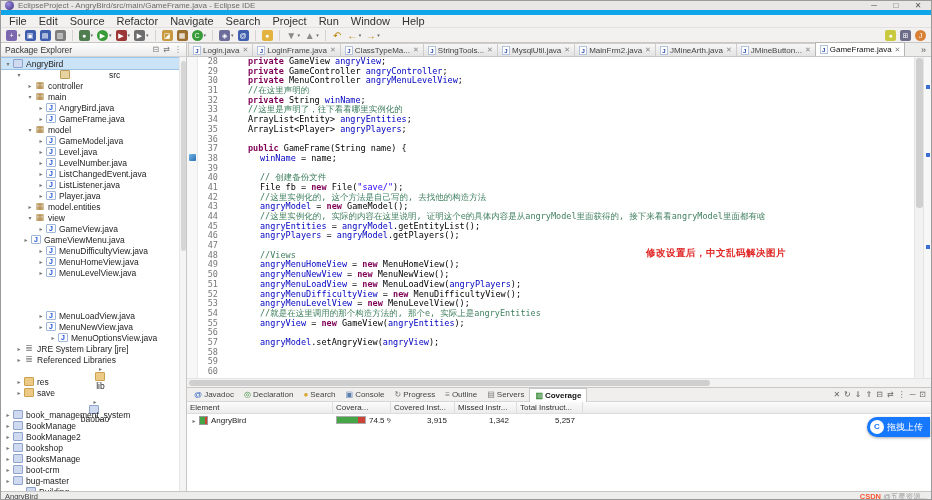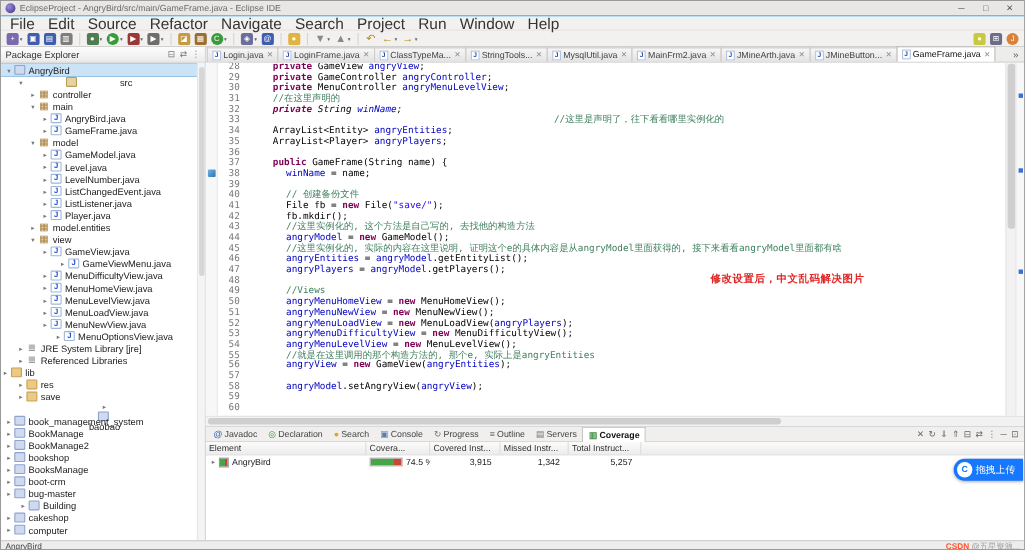--- a/index.html
+++ b/index.html
@@ -1,24 +1,24 @@
 <!DOCTYPE html>
 <html><head>
 <meta charset="utf-8">
 <style>
   *{box-sizing:border-box;margin:0;padding:0}
   body{width:932px;height:500px;overflow:hidden;position:relative;background:#fff;
        font-family:"Liberation Sans",sans-serif;font-size:9px;color:#222;border:1px solid #9a9a9a}
   
-  .titlebar{height:14px;background:#e9e7e6;border-bottom:1px solid #0ea5e9;display:flex;align-items:center;gap:4px;padding:0 4px}
+  .titlebar{height:14px;background:#e9e7e6;border-bottom:5px solid #0ea5e9;display:flex;align-items:center;gap:4px;padding:0 4px}
   .ecl-logo{width:9px;height:9px;border-radius:50%;background:radial-gradient(circle at 35% 35%,#9c8de0,#3b2d7a);flex:none}
   .title-text{font-size:8px;color:#6b6b6b;flex:1;white-space:nowrap;overflow:hidden}
   .wc{width:18px;text-align:center;color:#555;font-size:8px;line-height:13px}
   .menubar{height:13px;background:#f2f1f0;border-bottom:1px solid #e3e1e0;display:flex;align-items:center;padding-left:2px}
-  .mi{padding:0 6px;font-size:14px;color:#333;line-height:12px}
+  .mi{padding:0 6px;font-size:11px;color:#333;line-height:12px}
   .toolbar{height:15px;background:#f2f1f0;border-bottom:1px solid #c9c7c5;display:flex;align-items:center;justify-content:space-between;padding:0 4px}
   #toolbar-left,#toolbar-right{display:flex;align-items:center;gap:2px}
   .tbtn{display:flex;align-items:center;height:13px;padding:0 1px}
   .tico{width:11px;height:11px;border-radius:2px;font-size:7px;line-height:11px;text-align:center;color:#fff;display:inline-block}
   .tico.round{border-radius:50%}
   .tico.flat{background:none !important;font-size:10px;line-height:11px}
   .ddarrow{font-size:5px;color:#666;margin-left:1px}
   .tsep{width:1px;height:11px;background:#d5d3d1;margin:0 3px}
   
   .main{display:flex;height:448px}
@@ -290,41 +290,41 @@
         <div class="trow" style="padding-left: 25px;">
           <span class="arrow">▾</span>
           <span class="ticn pkg">▦</span>
           <span class="tlabel">view</span>
         </div>
         <div class="trow" style="padding-left: 36px;">
           <span class="arrow">▸</span>
           <span class="ticn java">J</span>
           <span class="tlabel">GameView.java</span>
         </div>
-        <div class="trow" style="padding-left: 52px;">
+        <div class="trow" style="padding-left: 21px;">
           <span class="arrow">▸</span>
           <span class="ticn java">J</span>
           <span class="tlabel">GameViewMenu.java</span>
         </div>
         <div class="trow" style="padding-left: 36px;">
           <span class="arrow">▸</span>
           <span class="ticn java">J</span>
           <span class="tlabel">MenuDifficultyView.java</span>
         </div>
         <div class="trow" style="padding-left: 36px;">
           <span class="arrow">▸</span>
           <span class="ticn java">J</span>
           <span class="tlabel">MenuHomeView.java</span>
         </div>
         <div class="trow" style="padding-left: 36px;">
           <span class="arrow">▸</span>
           <span class="ticn java">J</span>
           <span class="tlabel">MenuLevelView.java</span>
         </div>
-        <div class="trow" style="padding-left: 36px;">
+        <div class="trow" style="padding-left: 36px; margin-top: 32px;">
           <span class="arrow">▸</span>
           <span class="ticn java">J</span>
           <span class="tlabel">MenuLoadView.java</span>
         </div>
         <div class="trow" style="padding-left: 36px;">
           <span class="arrow">▸</span>
           <span class="ticn java">J</span>
           <span class="tlabel">MenuNewView.java</span>
         </div>
         <div class="trow" style="padding-left: 48px;">
@@ -335,21 +335,21 @@
         <div class="trow" style="padding-left: 14px;">
           <span class="arrow">▸</span>
           <span class="ticn lib">≣</span>
           <span class="tlabel">JRE System Library [jre]</span>
         </div>
         <div class="trow" style="padding-left: 14px;">
           <span class="arrow">▸</span>
           <span class="ticn lib">≣</span>
           <span class="tlabel">Referenced Libraries</span>
         </div>
-        <div class="trow" style="">
+        <div class="trow" style="padding-left: 14px; flex-direction: column;">
           <span class="arrow">▸</span>
           <span class="ticn fold"></span>
           <span class="tlabel">lib</span>
         </div>
         <div class="trow" style="padding-left: 14px;">
           <span class="arrow">▸</span>
           <span class="ticn fold"></span>
           <span class="tlabel">res</span>
         </div>
         <div class="trow" style="padding-left: 14px;">
@@ -507,31 +507,30 @@
           <div class="lnum">57</div>
           <div class="lnum">58</div>
           <div class="lnum">59</div>
           <div class="lnum">60</div>
         </div>
       <div id="codelines">
           <div class="cl" style="padding-left: 26px;"><span class="tk-k">private</span><span class="tk-d"> GameView </span><span class="tk-f">angryView</span><span class="tk-d">;</span></div>
           <div class="cl" style="padding-left: 26px;"><span class="tk-k">private</span><span class="tk-d"> GameController </span><span class="tk-f">angryController</span><span class="tk-d">;</span></div>
           <div class="cl" style="padding-left: 26px;"><span class="tk-k">private</span><span class="tk-d"> MenuController </span><span class="tk-f">angryMenuLevelView</span><span class="tk-d">;</span></div>
           <div class="cl" style="padding-left: 26px;"><span class="tk-c">//在这里声明的</span></div>
-          <div class="cl" style="padding-left: 26px; font-style: italic;"><span class="tk-k">private</span><span class="tk-d"> String </span><span class="tk-f">winName</span><span class="tk-d">;</span></div>
-          <div class="cl" style="padding-left: 26px; text-align: center;"><span class="tk-c">//这里是声明了，往下看看哪里实例化的</span></div>
+          <div class="cl" style="padding-left: 26px;"><span class="tk-k">private</span><span class="tk-d"> String </span><span class="tk-f">winName</span><span class="tk-d">;</span></div>
+          <div class="cl" style="padding-left: 26px;"><span class="tk-c">//这里是声明了，往下看看哪里实例化的</span></div>
           <div class="cl" style="padding-left: 26px;"><span class="tk-d">ArrayList&lt;Entity&gt; </span><span class="tk-f">angryEntities</span><span class="tk-d">;</span></div>
           <div class="cl" style="padding-left: 26px;"><span class="tk-d">ArrayList&lt;Player&gt; </span><span class="tk-f">angryPlayers</span><span class="tk-d">;</span></div>
           <div class="cl" style="padding-left: 26px;"></div>
           <div class="cl" style="padding-left: 26px;"><span class="tk-k">public</span><span class="tk-d"> GameFrame(String name) {</span></div>
           <div class="cl" style="padding-left: 38px;"><span class="tk-f">winName</span><span class="tk-d"> = name;</span></div>
           <div class="cl" style="padding-left: 38px;"></div>
           <div class="cl" style="padding-left: 38px;"><span class="tk-c">// 创建备份文件</span></div>
           <div class="cl" style="padding-left: 38px;"><span class="tk-d">File fb = </span><span class="tk-k">new</span><span class="tk-d"> File(</span><span class="tk-s">"save/"</span><span class="tk-d">);</span></div>
-          <div class="cl" style="padding-left: 38px;"><span class="tk-d">fb.mkdir();</span></div>
           <div class="cl" style="padding-left: 38px;"><span class="tk-c">//这里实例化的, 这个方法是自己写的, 去找他的构造方法</span></div>
           <div class="cl" style="padding-left: 38px;"><span class="tk-f">angryModel</span><span class="tk-d"> = </span><span class="tk-k">new</span><span class="tk-d"> GameModel();</span></div>
           <div class="cl" style="padding-left: 38px;"><span class="tk-c">//这里实例化的, 实际的内容在这里说明, 证明这个e的具体内容是从angryModel里面获得的, 接下来看看angryModel里面都有啥</span></div>
           <div class="cl" style="padding-left: 38px;"><span class="tk-f">angryEntities</span><span class="tk-d"> = </span><span class="tk-f">angryModel</span><span class="tk-d">.getEntityList();</span></div>
           <div class="cl" style="padding-left: 38px;"><span class="tk-f">angryPlayers</span><span class="tk-d"> = </span><span class="tk-f">angryModel</span><span class="tk-d">.getPlayers();</span></div>
           <div class="cl" style="padding-left: 38px;"></div>
           <div class="cl" style="padding-left: 38px;"><span class="tk-c">//Views</span></div>
           <div class="cl" style="padding-left: 38px;"><span class="tk-f">angryMenuHomeView</span><span class="tk-d"> = </span><span class="tk-k">new</span><span class="tk-d"> MenuHomeView();</span></div>
           <div class="cl" style="padding-left: 38px;"><span class="tk-f">angryMenuNewView</span><span class="tk-d"> = </span><span class="tk-k">new</span><span class="tk-d"> MenuNewView();</span></div>
           <div class="cl" style="padding-left: 38px;"><span class="tk-f">angryMenuLoadView</span><span class="tk-d"> = </span><span class="tk-k">new</span><span class="tk-d"> MenuLoadView(</span><span class="tk-f">angryPlayers</span><span class="tk-d">);</span></div>

